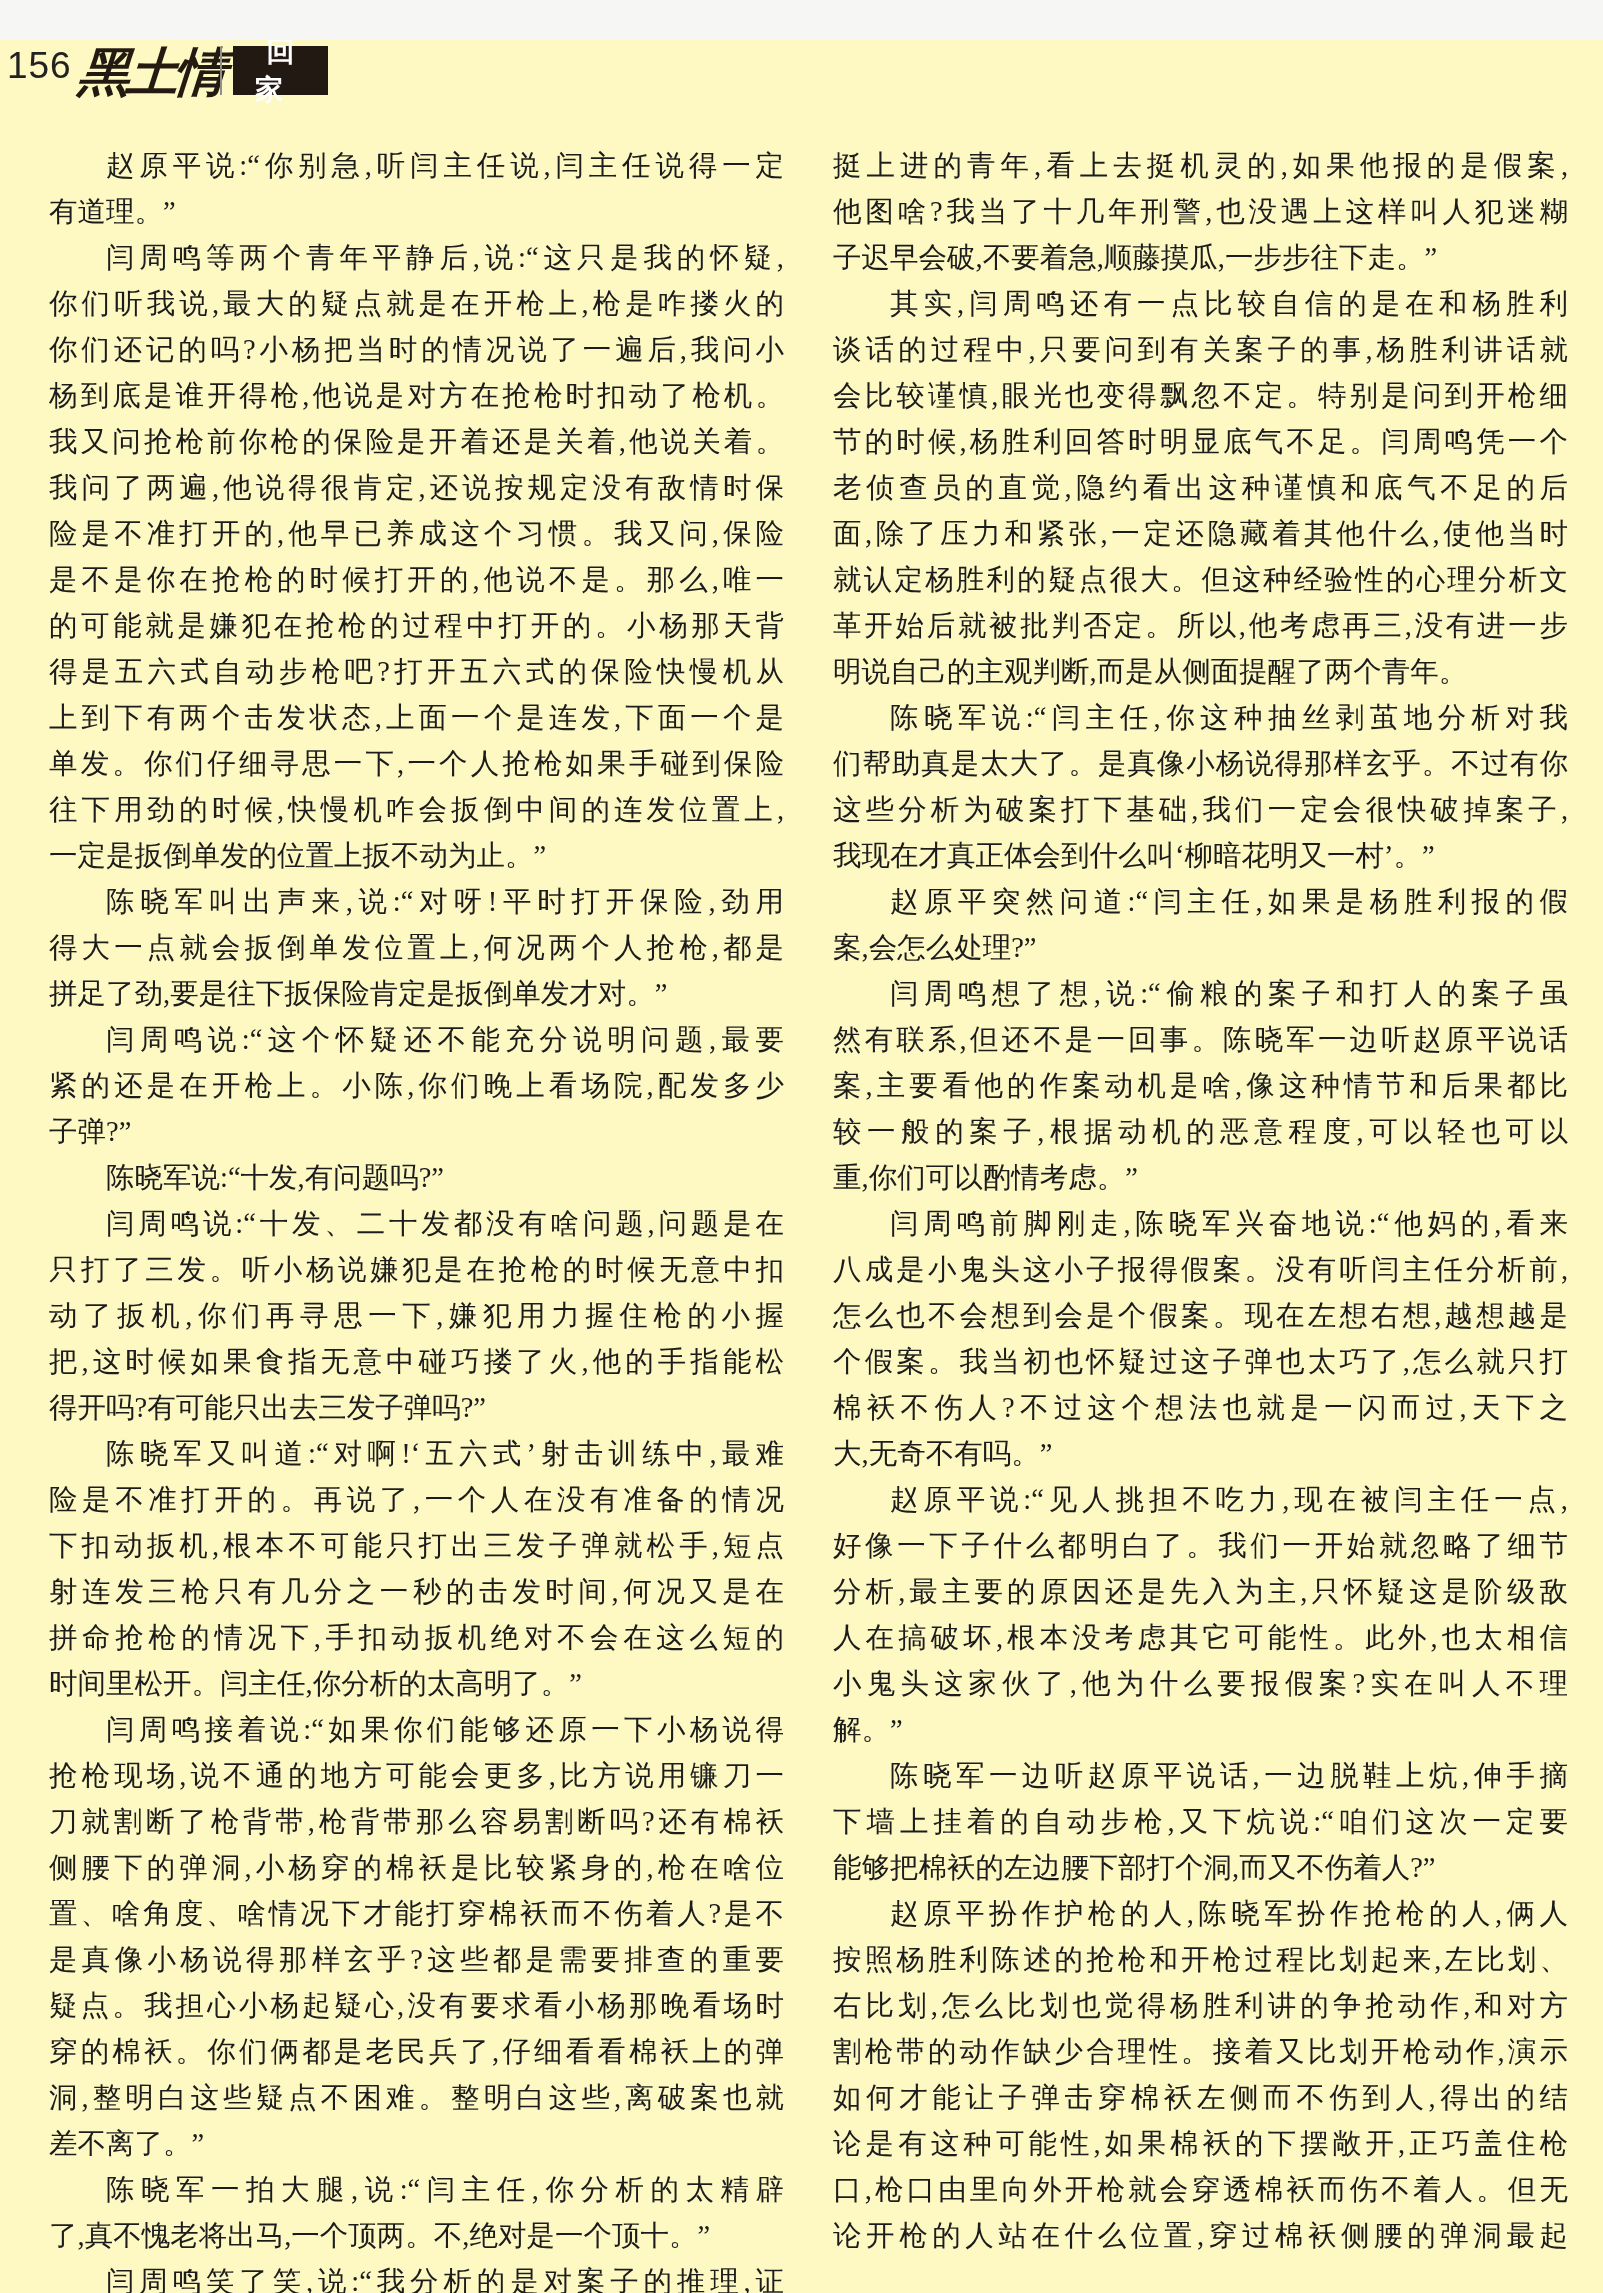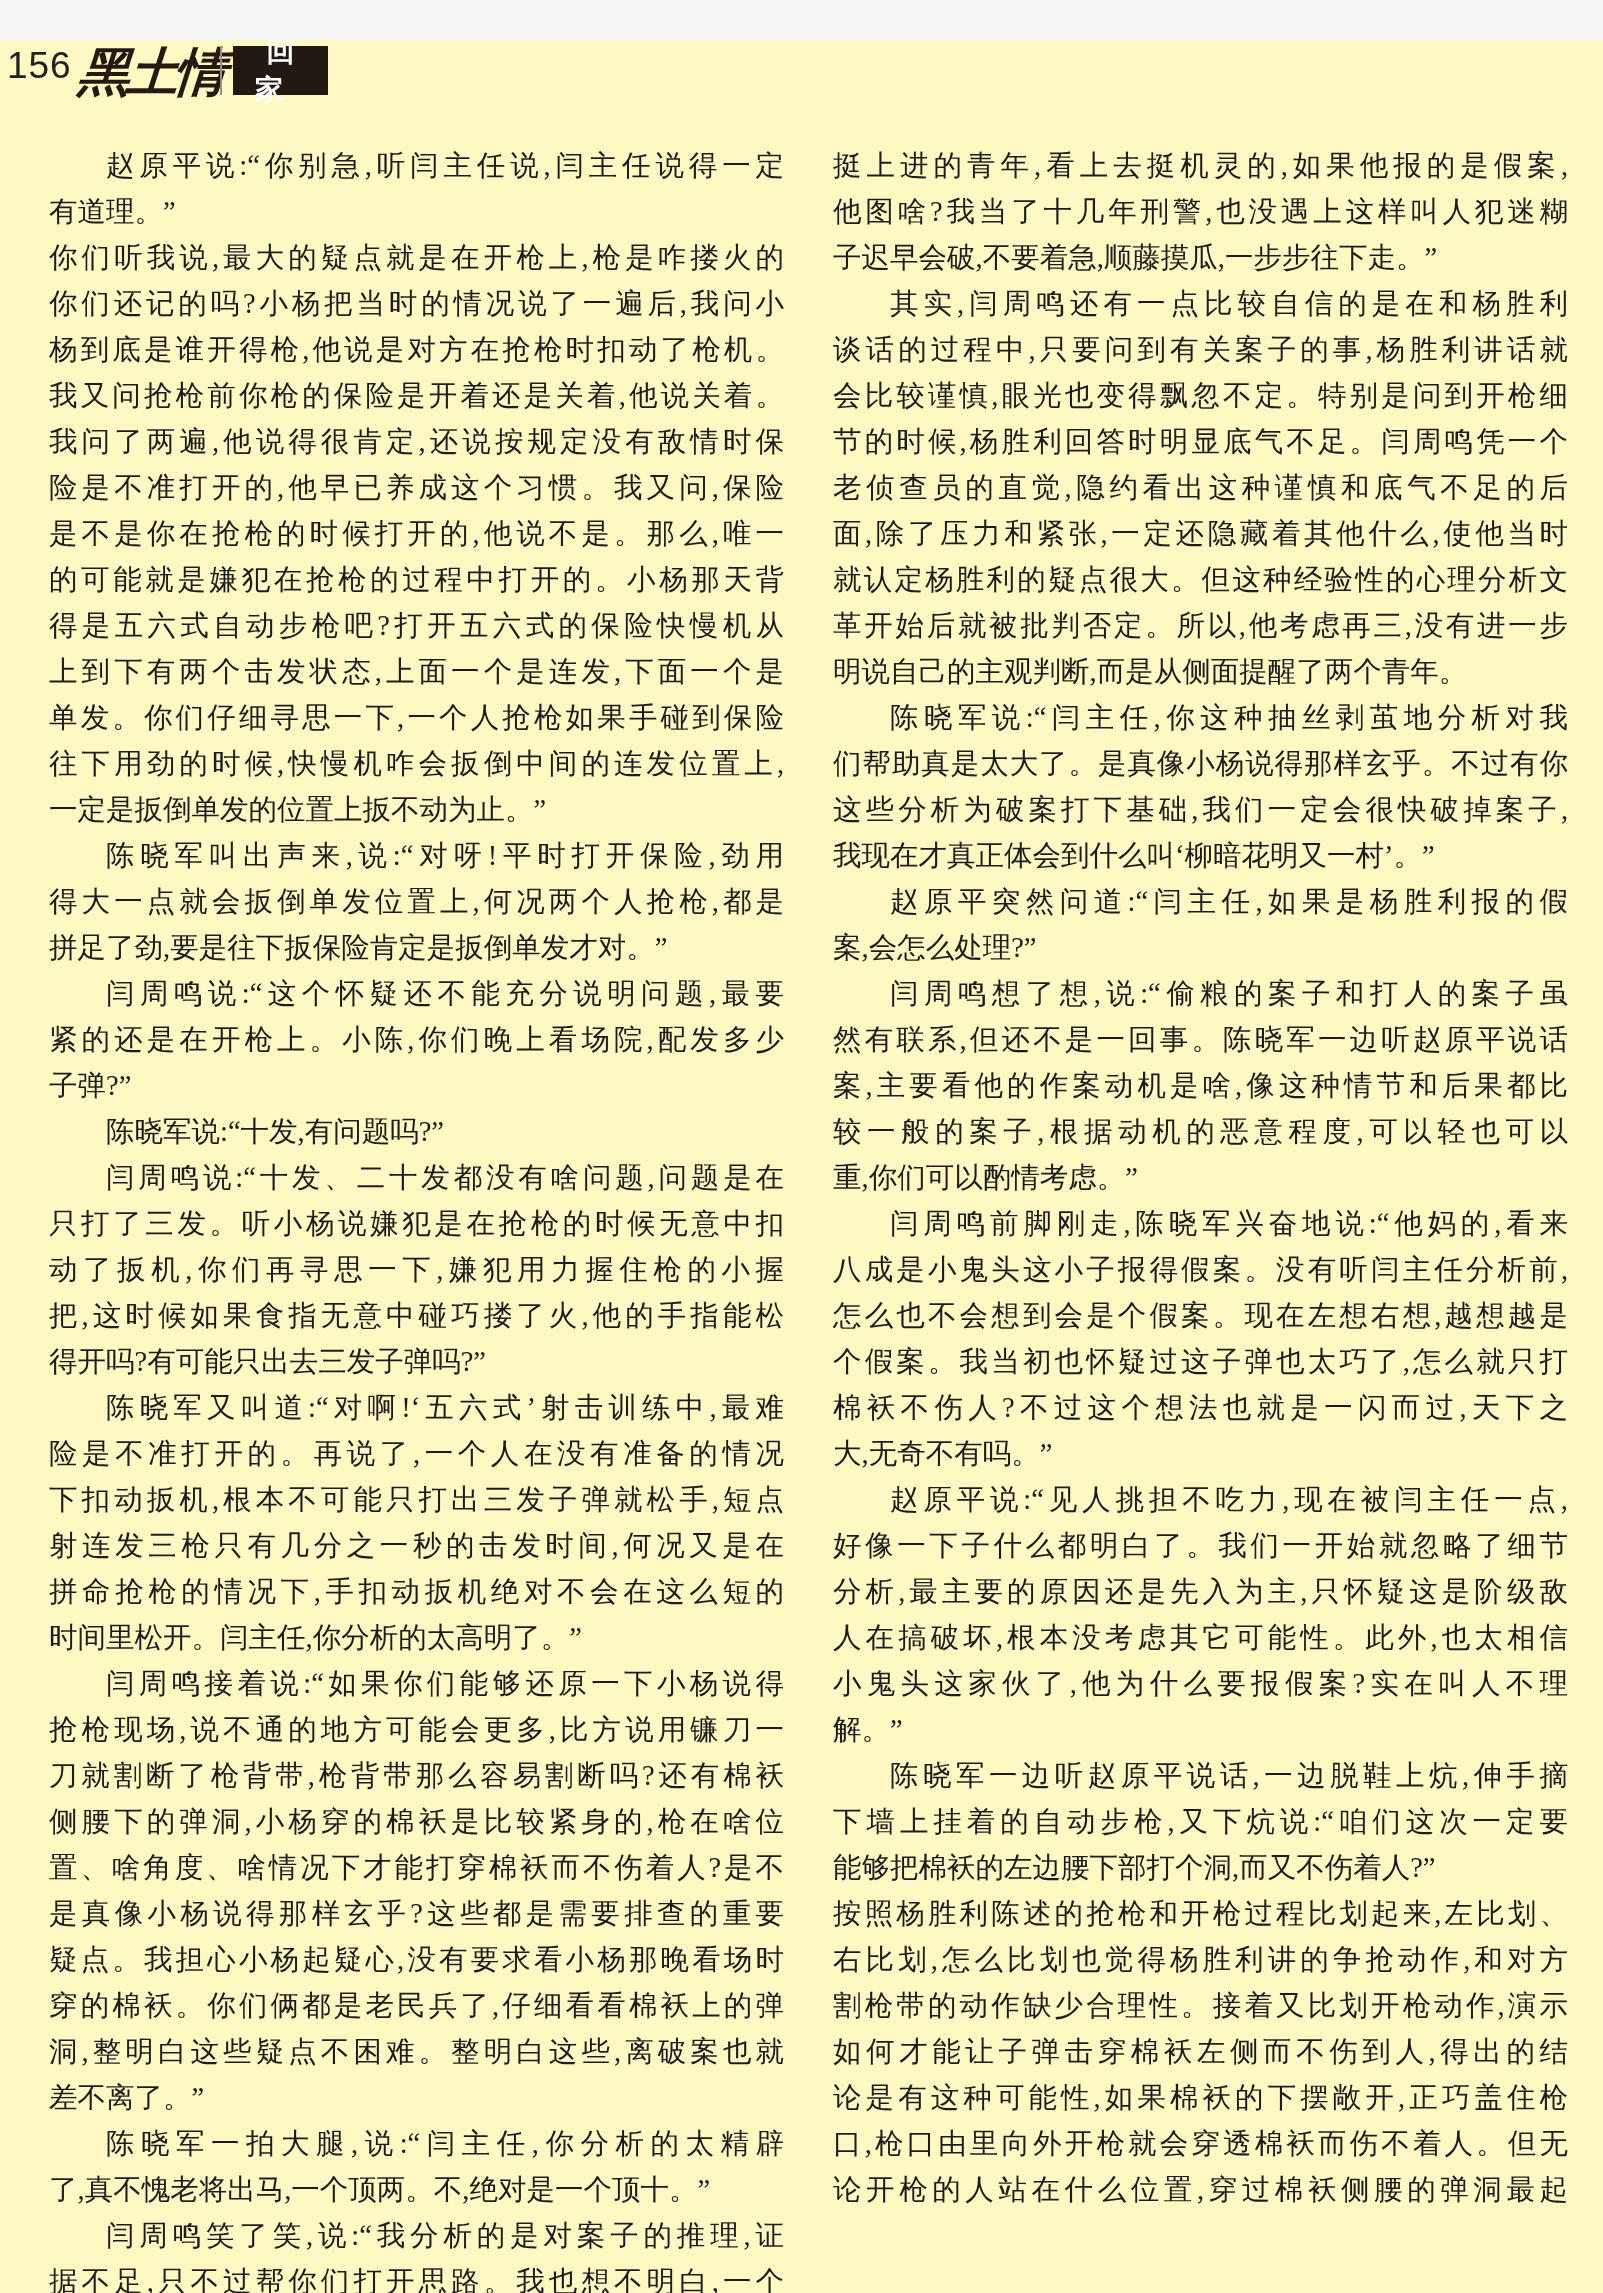--- a/index.html
+++ b/index.html
@@ -58,20 +58,21 @@
 <div class="page">
   <div class="page-number">156</div>
   <div class="logo">黑土情</div>
   <div class="header-divider"></div>
   <div class="chapter-box">回家</div>
 
   <div class="columns">
     <div class="col" id="col-left">
         <div class="line ind">赵原平说:“你别急,听闫主任说,闫主任说得一定</div>
         <div class="line end">有道理。”</div>
+        <div class="line ind">闫周鸣等两个青年平静后,说:“这只是我的怀疑,</div>
         <div class="line">你们听我说,最大的疑点就是在开枪上,枪是咋搂火的</div>
         <div class="line">你们还记的吗?小杨把当时的情况说了一遍后,我问小</div>
         <div class="line">杨到底是谁开得枪,他说是对方在抢枪时扣动了枪机。</div>
         <div class="line">我又问抢枪前你枪的保险是开着还是关着,他说关着。</div>
         <div class="line">我问了两遍,他说得很肯定,还说按规定没有敌情时保</div>
         <div class="line">险是不准打开的,他早已养成这个习惯。我又问,保险</div>
         <div class="line">是不是你在抢枪的时候打开的,他说不是。那么,唯一</div>
         <div class="line">的可能就是嫌犯在抢枪的过程中打开的。小杨那天背</div>
         <div class="line">得是五六式自动步枪吧?打开五六式的保险快慢机从</div>
         <div class="line">上到下有两个击发状态,上面一个是连发,下面一个是</div>
@@ -143,20 +144,21 @@
         <div class="line end">大,无奇不有吗。”</div>
         <div class="line ind">赵原平说:“见人挑担不吃力,现在被闫主任一点,</div>
         <div class="line">好像一下子什么都明白了。我们一开始就忽略了细节</div>
         <div class="line">分析,最主要的原因还是先入为主,只怀疑这是阶级敌</div>
         <div class="line">人在搞破坏,根本没考虑其它可能性。此外,也太相信</div>
         <div class="line">小鬼头这家伙了,他为什么要报假案?实在叫人不理</div>
         <div class="line end">解。”</div>
         <div class="line ind">陈晓军一边听赵原平说话,一边脱鞋上炕,伸手摘</div>
         <div class="line">下墙上挂着的自动步枪,又下炕说:“咱们这次一定要</div>
         <div class="line end">能够把棉袄的左边腰下部打个洞,而又不伤着人?”</div>
+        <div class="line ind">赵原平扮作护枪的人,陈晓军扮作抢枪的人,俩人</div>
         <div class="line">按照杨胜利陈述的抢枪和开枪过程比划起来,左比划、</div>
         <div class="line">右比划,怎么比划也觉得杨胜利讲的争抢动作,和对方</div>
         <div class="line">割枪带的动作缺少合理性。接着又比划开枪动作,演示</div>
         <div class="line">如何才能让子弹击穿棉袄左侧而不伤到人,得出的结</div>
         <div class="line">论是有这种可能性,如果棉袄的下摆敞开,正巧盖住枪</div>
         <div class="line">口,枪口由里向外开枪就会穿透棉袄而伤不着人。但无</div>
         <div class="line">论开枪的人站在什么位置,穿过棉袄侧腰的弹洞最起</div>
       </div>
   </div>
 </div>

